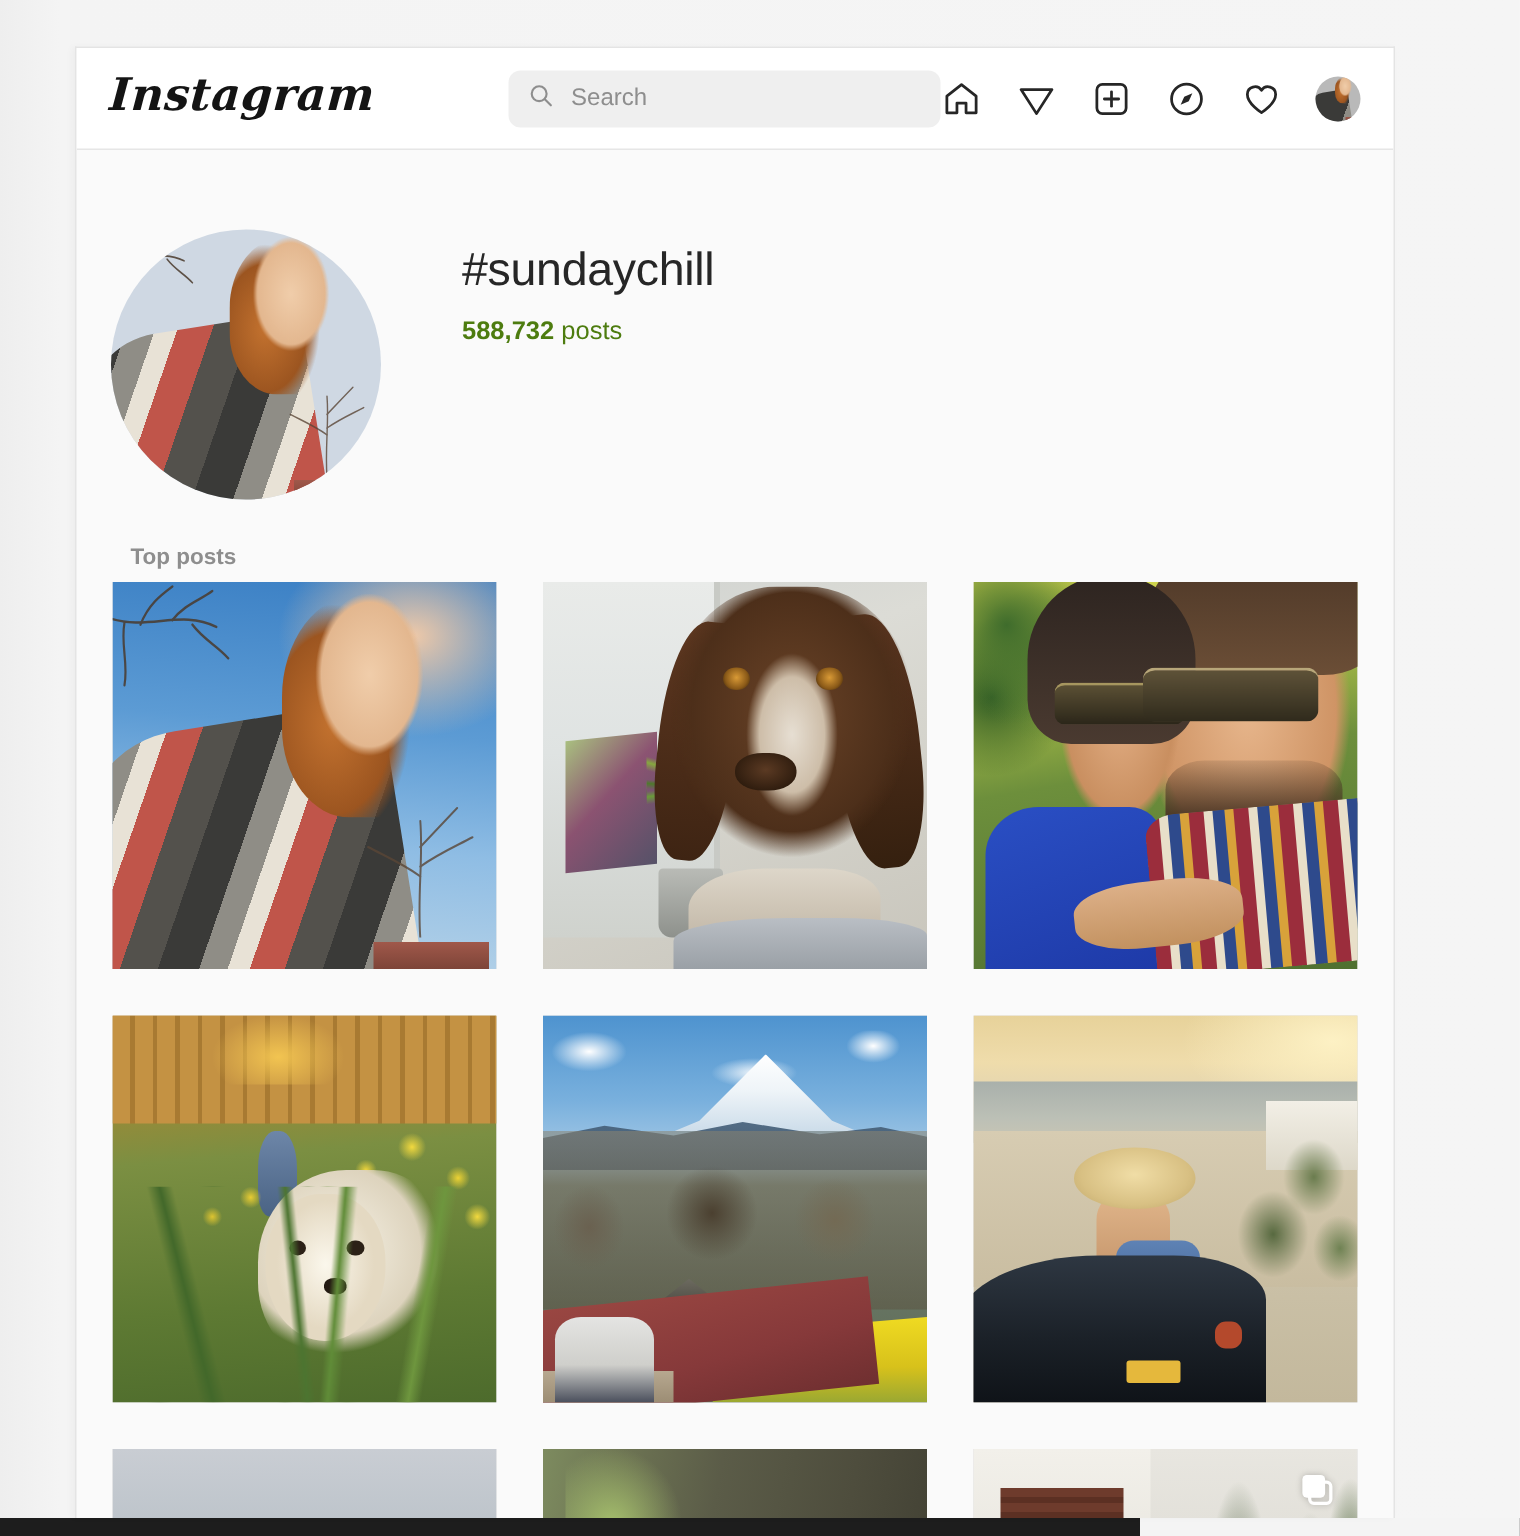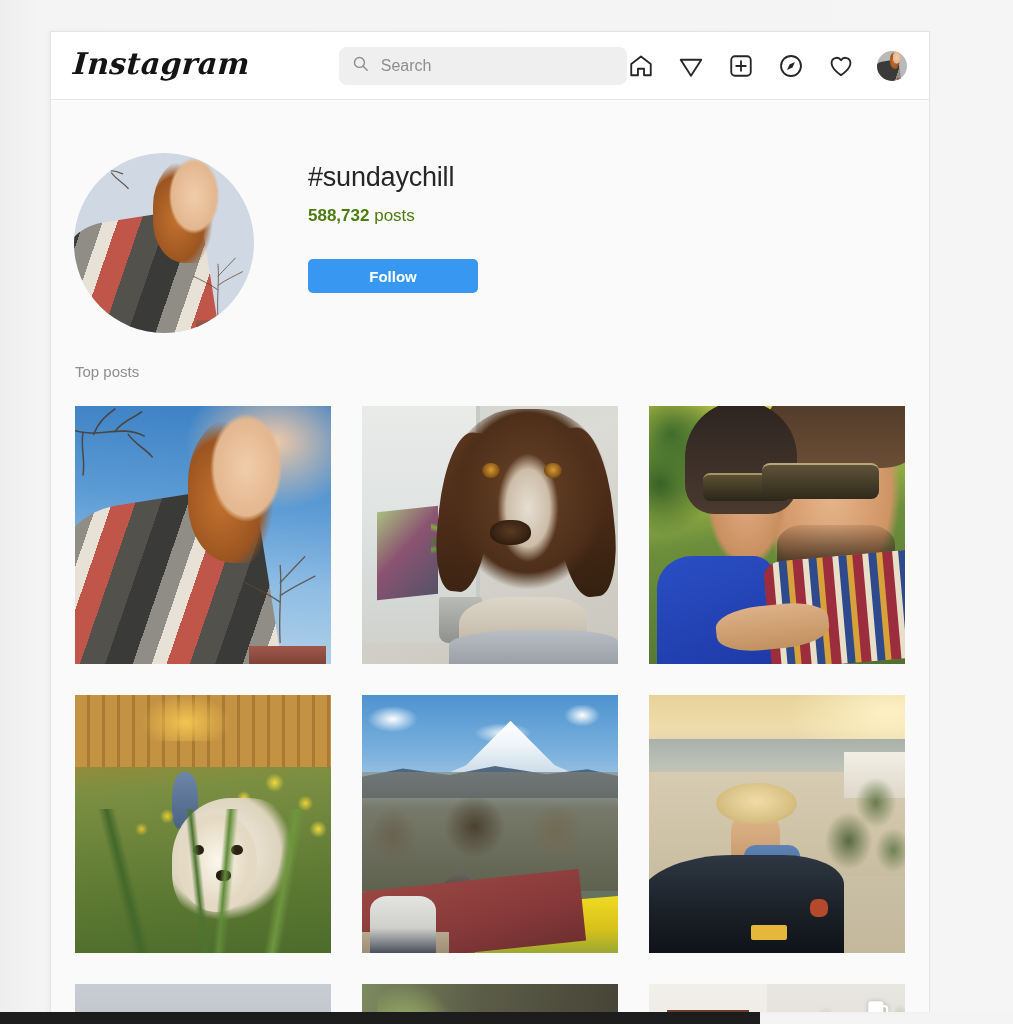--- a/index.html
+++ b/index.html
@@ -146,21 +146,21 @@
     overflow: hidden;
     flex: 0 0 auto;
     position: relative;
     background: #cfd8e3;
   }
   .hash-info {
     margin-left: 54px;
     padding-top: 9px;
   }
   .hash-title {
-    font-size: 27px;
+    font-size: 31px;
     font-weight: 300;
     color: #262626;
     line-height: 1.15;
     letter-spacing: -0.2px;
   }
   .hash-count {
     margin-top: 13px;
     font-size: 17px;
     color: #4d7c0f;
     line-height: 1.2;
@@ -177,24 +177,25 @@
     font-family: "Liberation Sans", sans-serif;
     font-size: 15px;
     font-weight: 700;
     cursor: pointer;
     display: block;
   }
 
   
   .section-title {
     font-size: 15px;
-    font-weight: 400;
+    font-weight: 700;
     color: #8e8e8e;
     padding-left: 2px;
-    padding-bottom: 26px;
+    padding-bottom: 8px;
+    margin-left: 12px;
   }
 
   .grid {
     display: grid;
     grid-template-columns: repeat(3, 256px);
     gap: 31px 31px;
     padding-left: 2px;
   }
   .tile {
     width: 256px;
@@ -709,21 +710,20 @@
           <div class="roof"></div>
         </div>
       </div>
 
       <div class="hash-info">
         <div class="hash-title">#sundaychill</div>
         <div class="hash-count">
           <span class="num">588,732</span>
           <span>posts</span>
         </div>
-        <button class="follow-btn">Follow</button>
       </div>
 
     </div>
 
     <div class="section-title">Top posts</div>
 
     <div class="grid">
 
       <div class="tile">
         <div class="ph p-woman">

